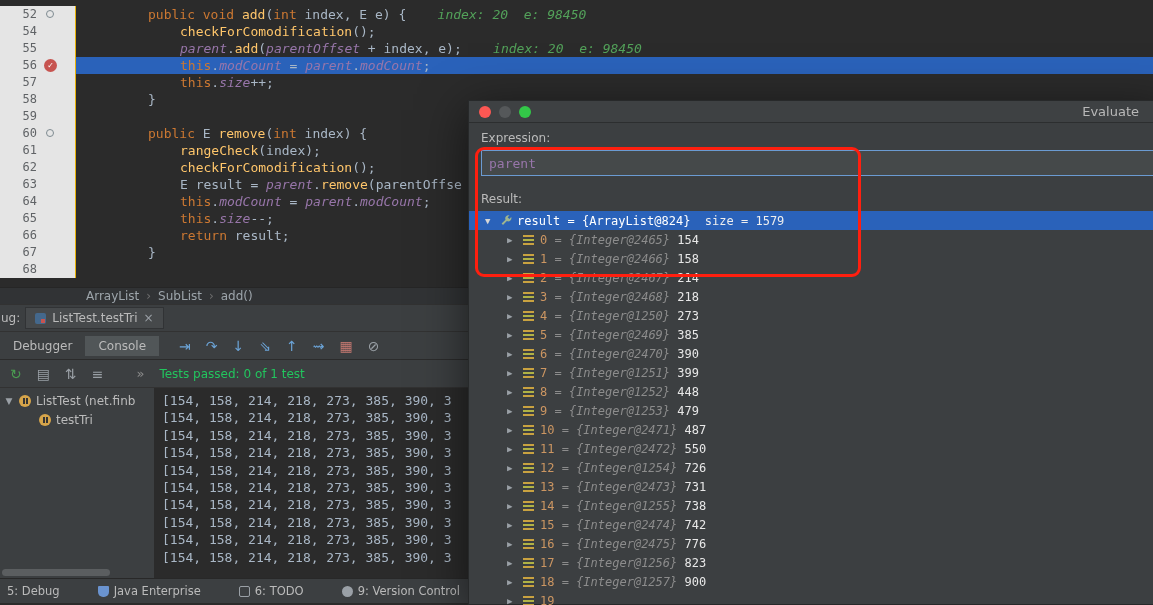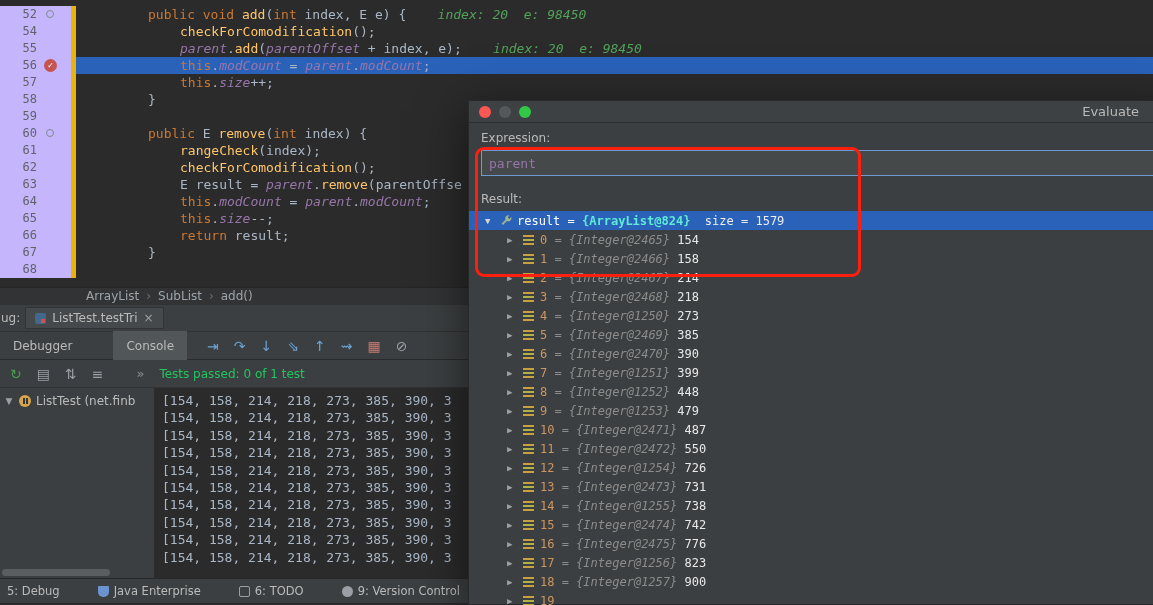--- a/index.html
+++ b/index.html
@@ -7,21 +7,21 @@
   .screen {
     position: relative; width: 1153px; height: 605px; overflow: hidden;
     background: #2b2b2b; font-family: "DejaVu Sans", "Liberation Sans", sans-serif;
     -webkit-font-smoothing: antialiased;
   }
 
   
   .editor { height: 287px; overflow: hidden; background: #2b2b2b; padding-top: 6px; }
   .code-line { display: flex; height: 17px; line-height: 17px;
     font-family: "DejaVu Sans Mono", "Liberation Mono", monospace; font-size: 13px; white-space: pre; }
-  .gutter { flex: 0 0 76px; display: flex; background: #c4b5fd; border-right: 5px solid #eab308; }
+  .gutter { flex: 0 0 76px; display: flex; background: #e5e5e5; border-right: 1px solid #eab308; }
   .line-num { flex: 0 0 42px; text-align: right; font-size: 12px; color: #606366; padding-right: 5px; }
   .gutter-slot { flex: 1; position: relative; }
   .bp-icon { position: absolute; left: 2px; top: 2px; width: 13px; height: 13px; border-radius: 50%;
     background: #c75450; color: #fff; font-size: 9px; line-height: 13px; text-align: center; }
   .method-mark { position: absolute; left: 4px; top: 4px; width: 8px; height: 8px;
     border: 1px solid #7f8b91; border-radius: 50%; }
   .code-text { flex: 1; }
   .code-line.current .code-text { background: #2a62ba; }
   .tok-k { color: #cc7832; }
   .tok-m { color: #ffc66b; }
@@ -104,21 +104,21 @@
   .tree-row.child { padding-left: 26px; }
   .row-arrow { font-size: 9px; width: 13px; color: #9aa0a6; }
   .tree-row.root .row-arrow { color: #d6d6d6; }
   .wrench-icon { width: 14px; height: 14px; margin: 0 4px 0 1px; }
   .elem-icon { width: 11px; height: 10px; margin: 0 6px 0 3px; flex: 0 0 11px;
     background: linear-gradient(180deg, #c9a240 0 2px, transparent 2px 4px, #b0b245 4px 6px, transparent 6px 8px, #c9a240 8px 10px); }
   .t-idx { color: #cc9662; }
   .t-dim { color: #8c8c8c; font-style: italic; }
   .t-val { color: #e8e8e8; }
   .t-name { color: #ffffff; }
-  .t-type { color: #5eead4; font-weight: bold; }
+  .t-type { color: #ffffff; }
   .t-size { color: #eeeeee; }
   .annotation { position: absolute; left: 6px; top: 46px; width: 386px; height: 130px;
     border: 3px solid #ff1f0f; border-radius: 9px; pointer-events: none; z-index: 12; }
 </style>
 </head>
 <body>
 
 <div class="screen">
 
   <div class="editor">
@@ -151,21 +151,21 @@
   <div class="debug-window">
     <div class="run-tab-row">
       <span class="window-label">ug:</span>
       <div class="run-tab">
         <span class="junit-icon"></span>
         <span>ListTest.testTri</span>
         <span class="tab-close">×</span>
       </div>
     </div>
     <div class="view-tabs-row">
-      <span><span class="view-tab" style="display: inline-flex; align-items: center; height: 36px;">Debugger</span><span class="view-tab selected" style="display: inline-flex; align-items: center; height: 29px; margin-left: 28px;">Console</span></span>
+      <span><span class="view-tab" style="display: inline-flex; align-items: center; height: 36px;">Debugger</span><span class="view-tab selected" style="display: inline-flex; align-items: center; height: 20px;">Console</span></span>
       <div class="step-icons">
           <span class="icon tone-blue">⇥</span>
           <span class="icon tone-blue">↷</span>
           <span class="icon tone-blue">↓</span>
           <span class="icon tone-blue">⇘</span>
           <span class="icon tone-blue">↑</span>
           <span class="icon tone-blue">⇝</span>
           <span class="icon tone-red">▦</span>
           <span class="icon tone-gray">⊘</span>
         </div>
@@ -180,20 +180,25 @@
           </span>
         <span class="chevron">»</span>
         <span class="tests-status">Tests passed: 0 of 1 test</span>
       </div>
       <div class="split">
         <div class="test-tree">
             <div class="tree-item" style="padding-left: 4px;">
               <span class="tree-arrow">▼</span>
               <span class="pause-icon"></span>
               <span>ListTest (net.finb</span>
+            </div>
+            <div class="tree-item" style="padding-left: 24px;">
+              <span class="tree-arrow"></span>
+              <span class="pause-icon"></span>
+              <span>testTri</span>
             </div>
           </div>
         <div class="console"><div class="console-line">[154, 158, 214, 218, 273, 385, 390, 3</div><div class="console-line">[154, 158, 214, 218, 273, 385, 390, 3</div><div class="console-line">[154, 158, 214, 218, 273, 385, 390, 3</div><div class="console-line">[154, 158, 214, 218, 273, 385, 390, 3</div><div class="console-line">[154, 158, 214, 218, 273, 385, 390, 3</div><div class="console-line">[154, 158, 214, 218, 273, 385, 390, 3</div><div class="console-line">[154, 158, 214, 218, 273, 385, 390, 3</div><div class="console-line">[154, 158, 214, 218, 273, 385, 390, 3</div><div class="console-line">[154, 158, 214, 218, 273, 385, 390, 3</div><div class="console-line">[154, 158, 214, 218, 273, 385, 390, 3</div></div>
       </div>
     </div>
   </div>
 
   <div class="status-bar">
       <span class="sb-item">
         <span>5: Debug</span>

